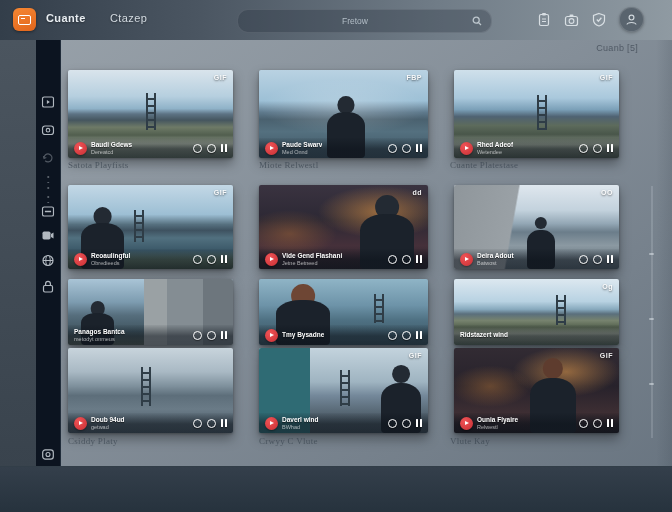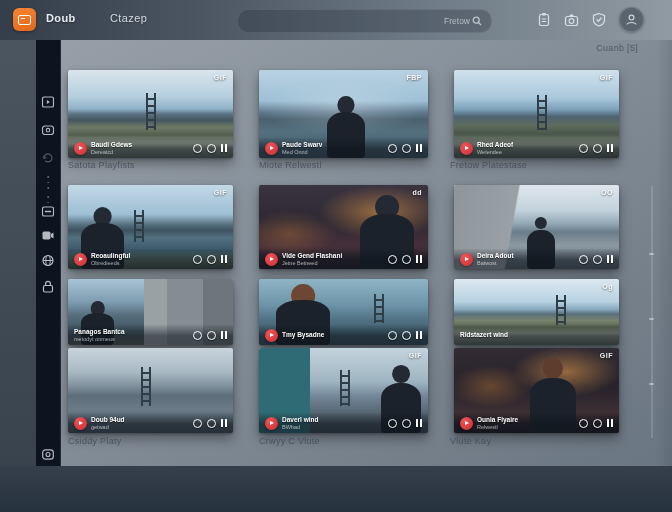--- a/index.html
+++ b/index.html
@@ -14,21 +14,21 @@
     background:linear-gradient(160deg,#f58632,#e2661c);box-shadow:0 1px 3px rgba(0,0,0,.4);
     display:flex;align-items:center;justify-content:center;}
   .logo .glyph{width:11px;height:8px;border:1.4px solid #fff;border-radius:2px;position:relative;}
   .logo .glyph:after{content:"";position:absolute;left:2px;top:2px;width:4px;height:1.6px;background:#fff;}
   .brand{position:absolute;left:46px;top:12px;font-size:11px;font-weight:bold;color:#e8edf1;letter-spacing:.4px;text-shadow:0 1px 2px rgba(0,0,0,.35);}
   .navlink{position:absolute;left:110px;top:12px;font-size:11px;color:#d3dae0;letter-spacing:.4px;text-shadow:0 1px 2px rgba(0,0,0,.3);}
   .search{position:absolute;left:237px;top:9px;width:253px;height:22px;border-radius:11px;
     background:rgba(34,44,55,.30);border:1px solid rgba(255,255,255,.10);
     display:flex;align-items:center;}
   .search input{flex:1;background:transparent;border:none;outline:none;
-    font-family:"Liberation Sans",sans-serif;font-size:8.5px;color:#dfe6ea;text-align:right;}
+    font-family:"Liberation Sans",sans-serif;font-size:8.5px;color:#dfe6ea;text-align:center;}
   .search input::placeholder{color:#b3bec7;}
   .search .mag{margin-right:9px;opacity:.85;}
   .hicons{position:absolute;right:28px;top:7px;display:flex;align-items:center;gap:13px;}
   .hicon{opacity:.9;}
   .avatarbtn{width:25px;height:25px;border-radius:50%;background:#59646e;
     box-shadow:inset 0 0 0 1px rgba(255,255,255,.15),0 1px 3px rgba(0,0,0,.25);
     display:flex;align-items:center;justify-content:center;}
   
   .leftgutter{position:absolute;left:0;top:40px;width:36px;height:428px;
     background:linear-gradient(180deg,#4b555f,#39434d);z-index:10;}
@@ -55,21 +55,21 @@
     flex:0 0 auto;display:flex;align-items:center;justify-content:center;box-shadow:0 1px 2px rgba(0,0,0,.4);}
   .cavatar .play{width:0;height:0;border-left:4px solid #fff;border-top:2.5px solid transparent;border-bottom:2.5px solid transparent;margin-left:1px;}
   .meta{display:flex;flex-direction:column;line-height:1.15;min-width:0;}
   .meta .t{font-size:6.5px;font-weight:bold;color:#fff;white-space:nowrap;overflow:hidden;text-overflow:ellipsis;text-shadow:0 1px 1px rgba(0,0,0,.6);}
   .meta .s{font-size:5.5px;color:rgba(255,255,255,.62);white-space:nowrap;overflow:hidden;}
   .meta .s:empty{display:none;}
   .ctrl{margin-left:auto;display:flex;align-items:center;gap:5px;flex:0 0 auto;}
   .ring{width:7px;height:7px;border:1.5px solid #fff;border-radius:50%;box-shadow:0 1px 1px rgba(0,0,0,.4);}
   .pause{display:flex;gap:1.8px;}
   .pause i{width:2px;height:8px;background:#fff;border-radius:.5px;box-shadow:0 1px 1px rgba(0,0,0,.4);}
-  .caption{position:absolute;font-size:9px;color:rgba(58,69,81,.72);z-index:5;letter-spacing:.3px;}
+  .caption{position:absolute;font-size:9px;color:rgba(58,69,81,.72);z-index:5;letter-spacing:.3px;font-family:Liberation Serif, serif;}
   
   .person{position:absolute;bottom:0;z-index:2;}
   .person .body{position:absolute;bottom:0;left:0;right:0;top:26%;background:#1b222b;border-radius:45% 45% 4px 4px/30% 30% 4px 4px;}
   .person .head{position:absolute;top:0;left:50%;transform:translateX(-50%);width:44%;aspect-ratio:1;border-radius:50%;background:#232a33;}
   .bridge{position:absolute;width:10px;z-index:1;
     background:repeating-linear-gradient(to bottom,transparent 0 5px,#2f3d47 5px 7px),
     linear-gradient(to right,#2f3d47 0 1.8px,transparent 1.8px 8.2px,#2f3d47 8.2px 10px);}
   
   .t1{background:linear-gradient(180deg,#d9e4ec 0%,#b6cfdf 30%,#8fb2c8 44%,#5d7384 50%,#45565f 57%,#6e7a67 65%,#515e4e 74%,#97a093 84%,#5c6a5e 100%);}
   .t2{background:radial-gradient(70% 45% at 50% 42%,rgba(255,255,255,.25),transparent 70%),linear-gradient(180deg,#b9d2e2 0%,#9dc0d6 35%,#5f7a8d 48%,#4a616f 56%,#54707f 70%,#3e5563 100%);}
@@ -92,21 +92,21 @@
 </style>
 </head>
 <body>
 
 <div class="stage">
 
   <div class="header">
     <div class="logo">
         <span class="glyph"></span>
       </div>
-    <div class="brand">Doub</div>
+    <div class="brand">Cuante</div>
     <div class="navlink">Ctazep</div>
     <div class="search">
       <input type="text" placeholder="Fretow" style="">
       <svg class="mag" width="10" height="10" viewBox="0 0 10 10">
           <circle cx="4.2" cy="4.2" r="3" fill="none" stroke="#cfd8de" stroke-width="1.3"></circle>
           <line x1="6.6" y1="6.6" x2="9" y2="9" stroke="#cfd8de" stroke-width="1.3"></line>
         </svg>
     </div>
     <div class="hicons">
       <svg class="hicon" width="14" height="15" viewBox="0 0 14 15">
@@ -250,21 +250,21 @@
             <span class="pause">
               <i></i>
               <i></i>
             </span>
           </span>
       </div>
     </div>
   </div>
   <div class="caption" style="left:68px;top:160px">Satota Playfists</div>
   <div class="caption" style="left:259px;top:160px">Miote Relwestl</div>
-  <div class="caption" style="left:450px;top:160px">Fretow Platestase</div>
+  <div class="caption" style="left:450px;top:160px">Cuante Platestase</div>
 
   <div class="row r2" style="top:185px">
     <div class="card">
       <div class="thumb t4">
           <div class="bridge" style="left:40%;top:30%;height:38%"></div>
           <div class="person" style="left:8%;width:26%;height:74%">
             <span class="head"></span>
             <span class="body"></span>
           </div>
         </div>

